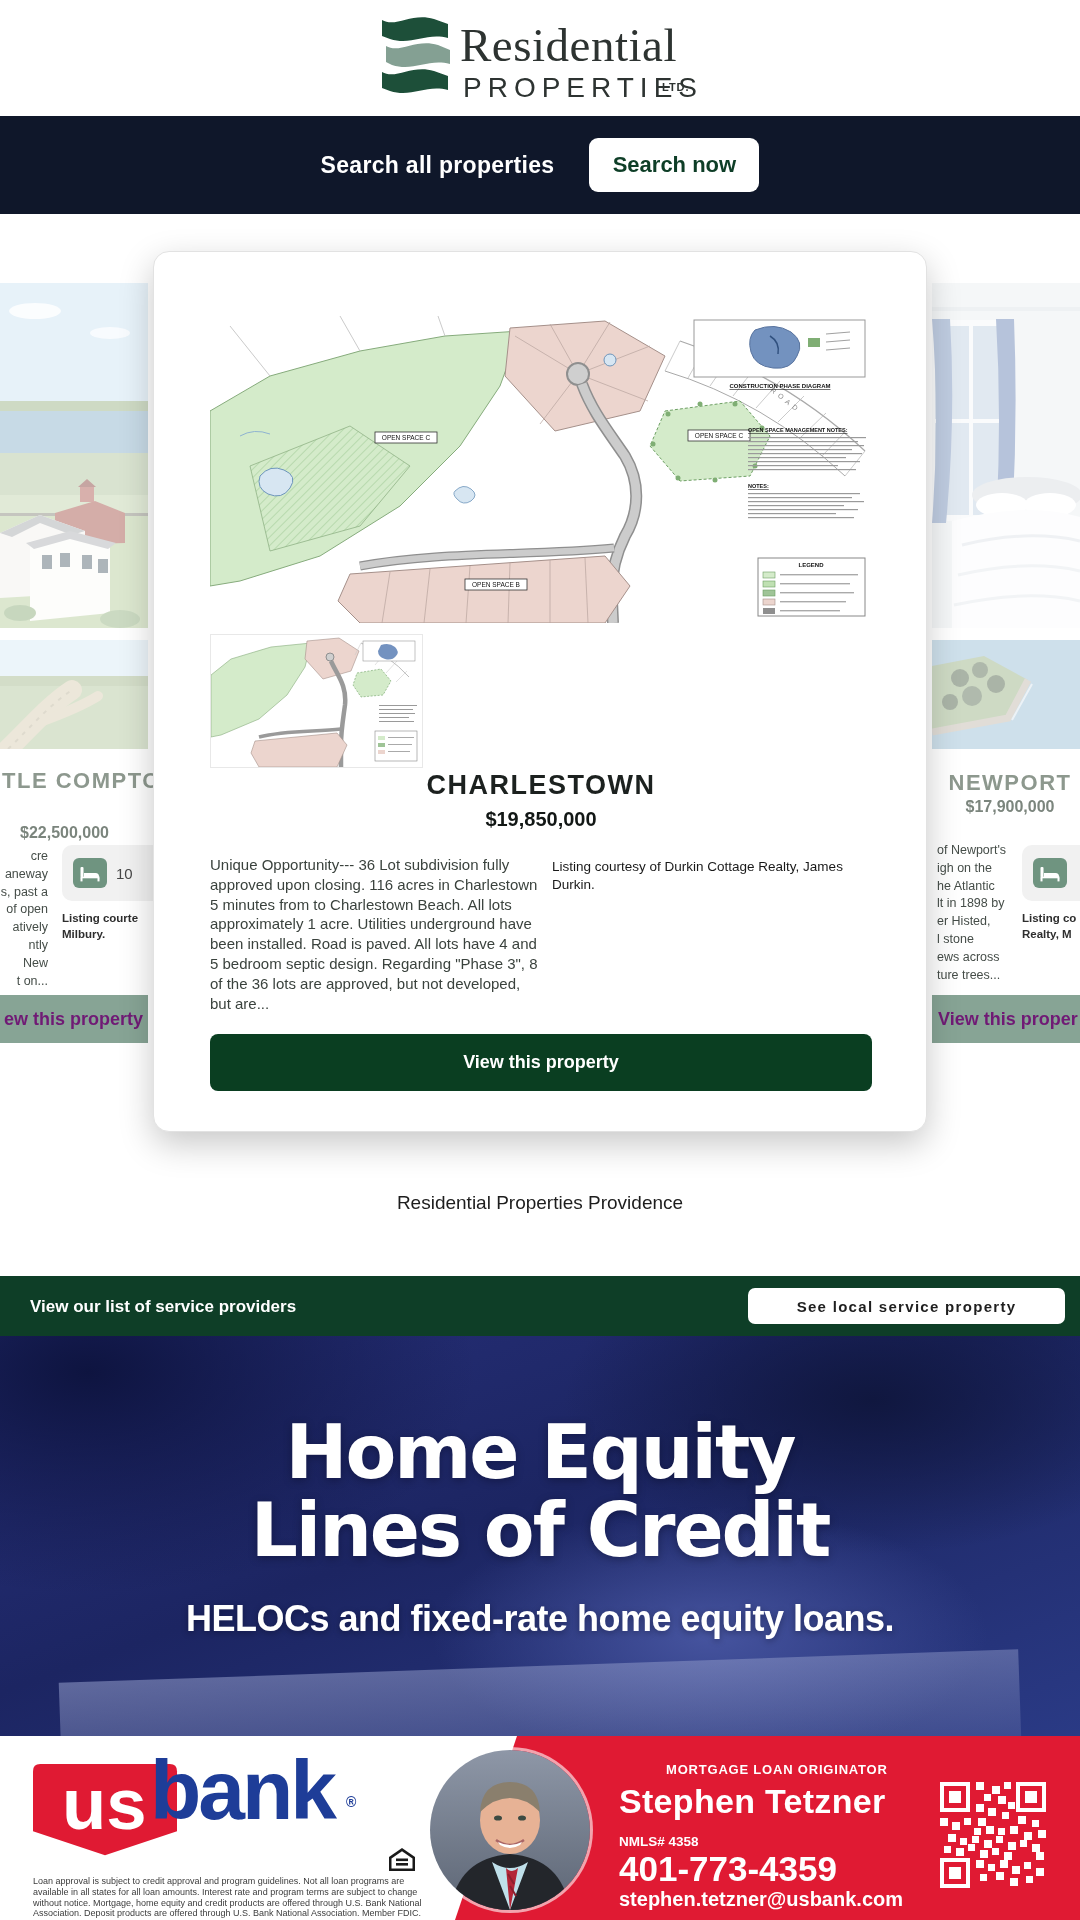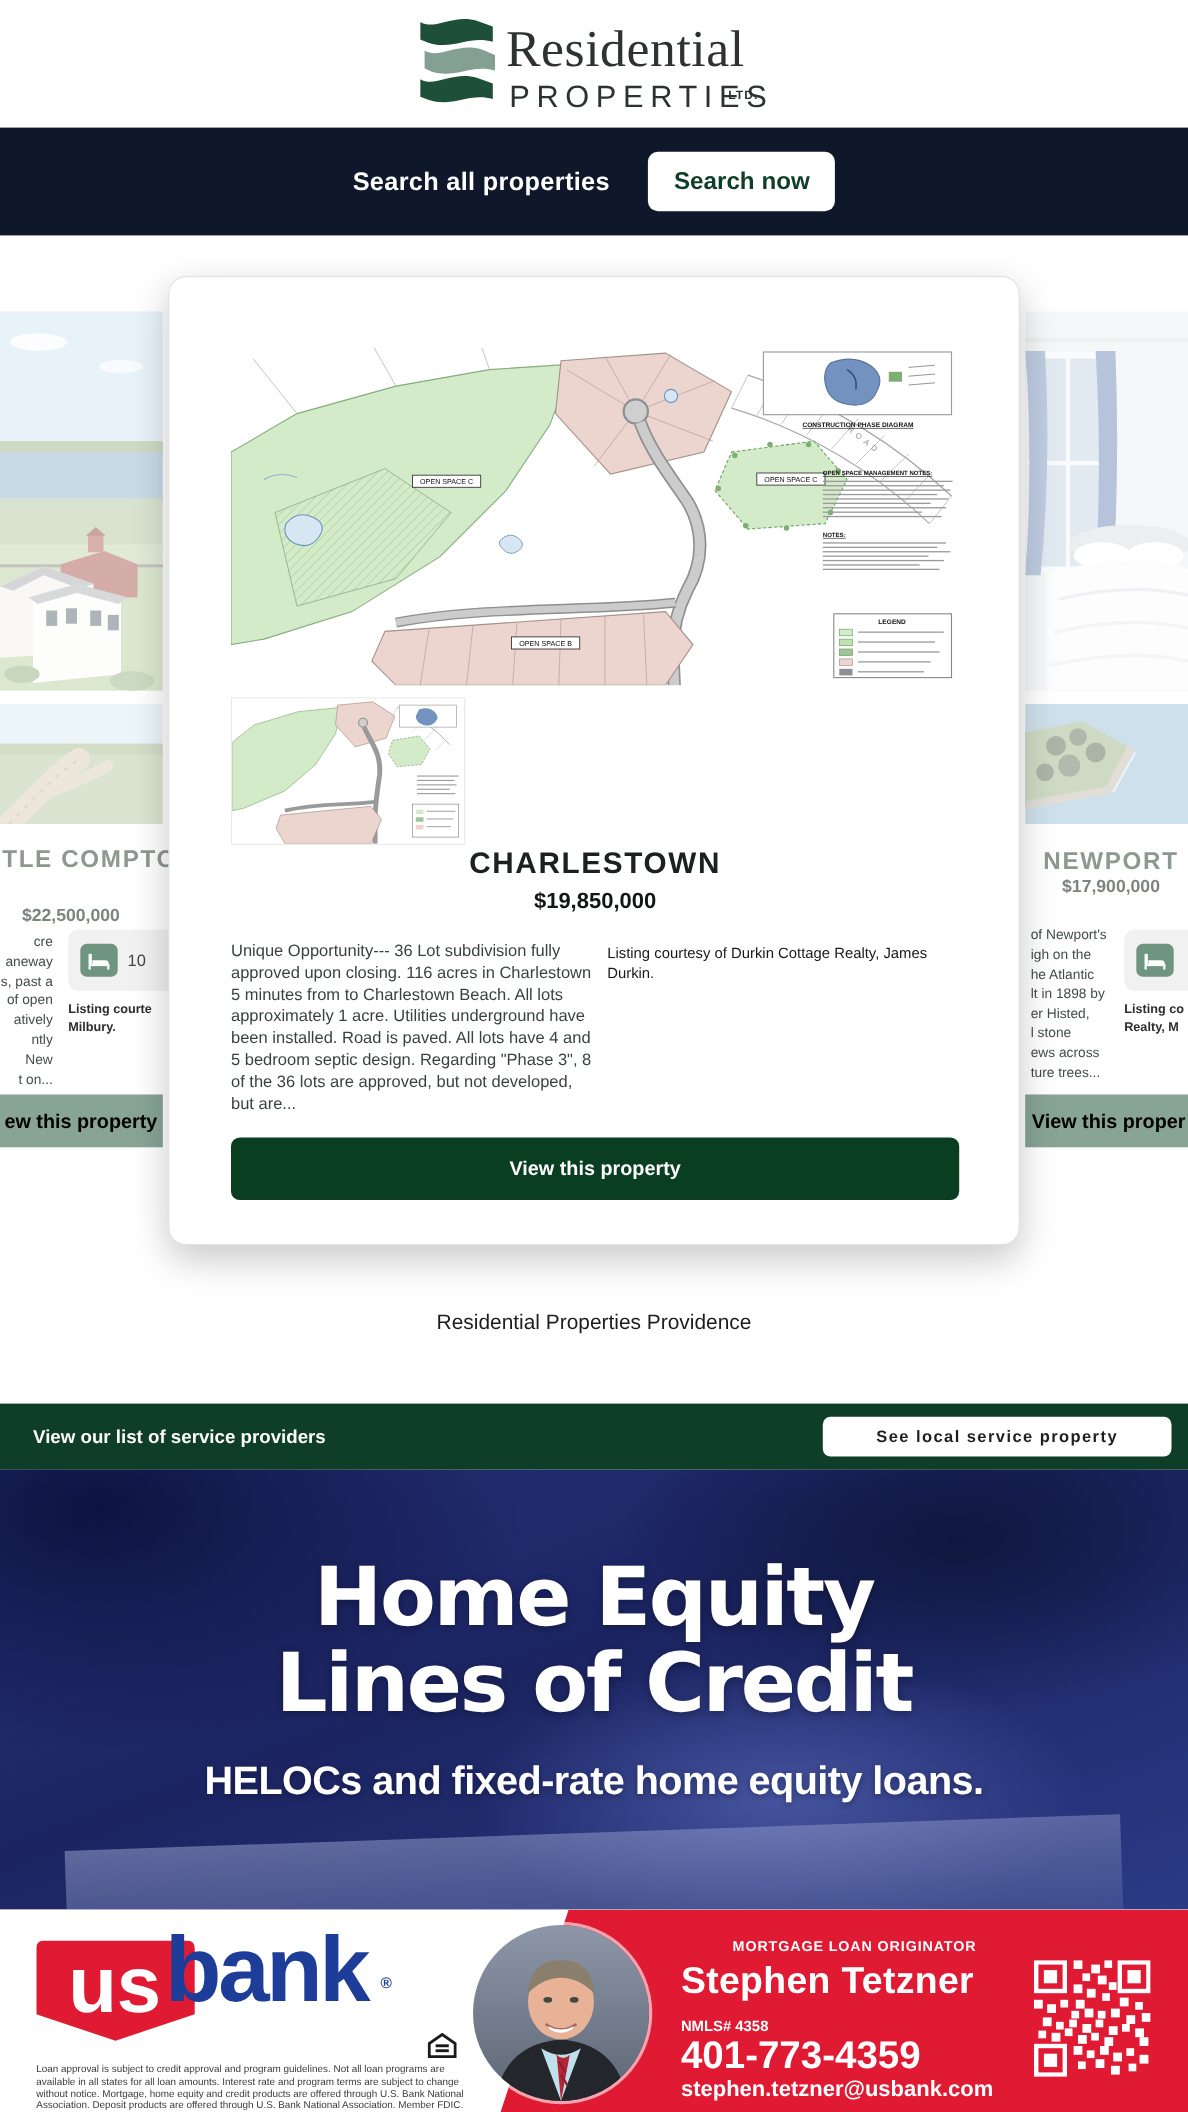--- a/index.html
+++ b/index.html
@@ -32,21 +32,21 @@
   .bgcard-price { font-size:16px; font-weight:800; color:#7b857d; z-index:1; }
   .frag { display:block; }
   .bg-desc { font-size:12.5px; line-height:17.8px; color:#454d48; z-index:1; }
   .badge { background:#f1f1f1; border-radius:10px; height:56px; display:flex; align-items:center;
     padding:0 11px; gap:9px; z-index:1; }
   .bed-ic { width:34px; height:30px; background:#6f9480; border-radius:6px; display:flex;
     align-items:center; justify-content:center; flex:0 0 auto; }
   .badge-num { font-size:15px; color:#474747; }
   .bg-listing { font-size:11.5px; font-weight:bold; color:#2e2e2e; line-height:16px; z-index:1; }
   .sagebar { background:#87a495; height:48px; display:flex; align-items:center; z-index:1;
-    color:#000000; font-weight:bold; font-size:18px; }
+    color:#701a75; font-weight:bold; font-size:18px; }
 
   
   .modal { left:153px; top:251px; width:774px; height:881px; background:#fff; border:1px solid #e2e2e2;
     border-radius:16px; box-shadow:0 12px 34px rgba(0,0,0,0.22); z-index:5; }
   .modal-title { left:0; top:518px; width:774px; text-align:center; font-size:27px; font-weight:600;
     color:#1c211f; letter-spacing:1.5px; }
   .modal-price { left:0; top:556px; width:774px; text-align:center; font-size:20px; font-weight:800; color:#121715; }
   .modal-desc { left:56px; top:603px; width:334px; font-size:15px; line-height:19.8px; color:#3a423d; }
   .modal-courtesy { left:398px; top:606px; width:300px; font-size:13.5px; font-weight:normal; color:#191919; line-height:18px; }
   .modal-btn { left:56px; top:782px; width:662px; height:57px; background:#0a3e21; border:none;

